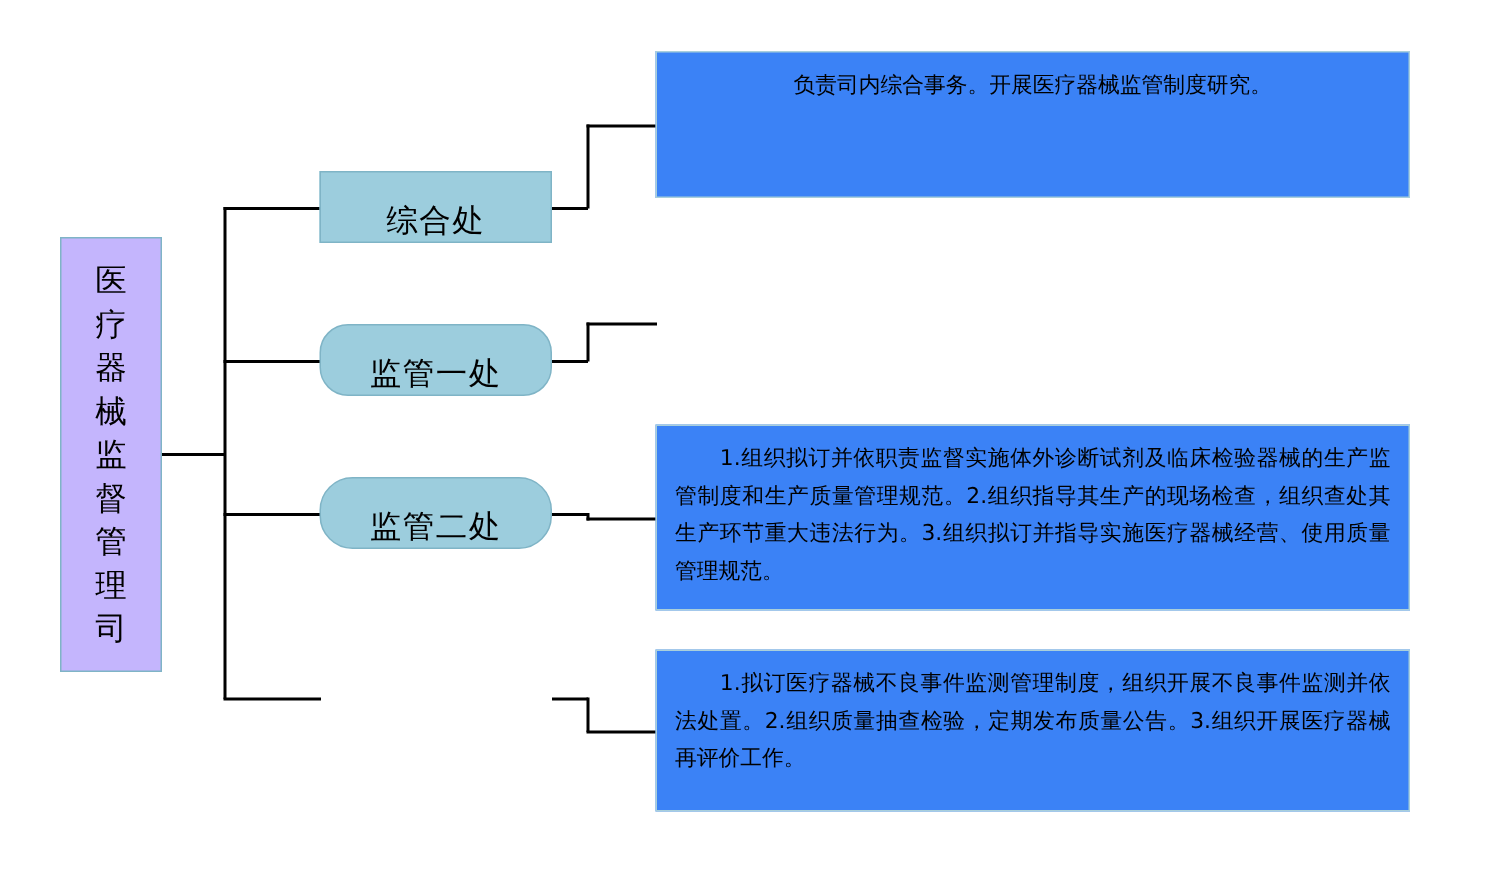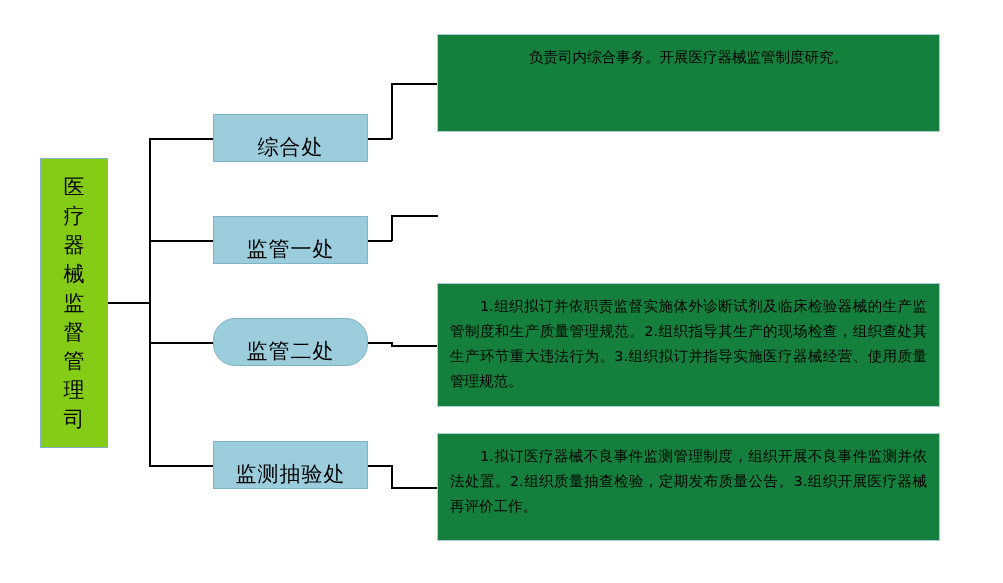--- a/index.html
+++ b/index.html
@@ -18,21 +18,21 @@
     overflow: hidden;
   }
 
   
   .root-node {
     position: absolute;
     left: 40px;
     top: 158px;
     width: 68px;
     height: 290px;
-    background: #84cc16;
+    background: #c4b5fd;
     border: 1px solid #7fb4c6;
     box-sizing: border-box;
     display: flex;
     align-items: center;
     justify-content: center;
   }
   .root-text {
     font-size: 21px;
     line-height: 29px;
     color: #000000;
@@ -60,21 +60,21 @@
     color: #000000;
     letter-spacing: 1px;
     white-space: nowrap;
   }
 
   
   .desc-box {
     position: absolute;
     left: 437px;
     width: 503px;
-    background: #15803d;
+    background: #3b82f6;
     border: 1px solid #a9cfdb;
     box-sizing: border-box;
     padding: 10px 12px 10px 12px;
   }
   .desc-text {
     font-size: 14.5px;
     line-height: 25px;
     color: #000000;
     text-align: justify;
     text-justify: inter-ideograph;
@@ -122,28 +122,25 @@
   <div class="line v" style="left:391px; top:465px; height:23px;"></div>
   <div class="line h" style="left:391px; top:487px; width:47px;"></div>
 
   <div class="root-node">
     <div class="root-text">医疗器械监督管理司</div>
   </div>
 
   <div class="dept-box" style="top:114px;">
     <span class="dept-text">综合处</span>
   </div>
-  <div class="dept-box" style="top:216px;">
+  <div class="dept-box" style="top:216px;border-radius:19px;">
     <span class="dept-text">监管一处</span>
   </div>
   <div class="dept-box" style="top:318px;border-radius:22px;">
     <span class="dept-text">监管二处</span>
-  </div>
-  <div class="dept-box" style="top:441px;">
-    <span class="dept-text">监测抽验处</span>
   </div>
 
   <div class="desc-box" style="top:34px; height:98px;">
     <div class="desc-text centered">负责司内综合事务。开展医疗器械监管制度研究。</div>
   </div>
 
 
   <div class="desc-box" style="top:283px; height:124px;">
     <div class="desc-text">　　1.组织拟订并依职责监督实施体外诊断试剂及临床检验器械的生产监管制度和生产质量管理规范。2.组织指导其生产的现场检查，组织查处其生产环节重大违法行为。3.组织拟订并指导实施医疗器械经营、使用质量管理规范。</div>
   </div>

